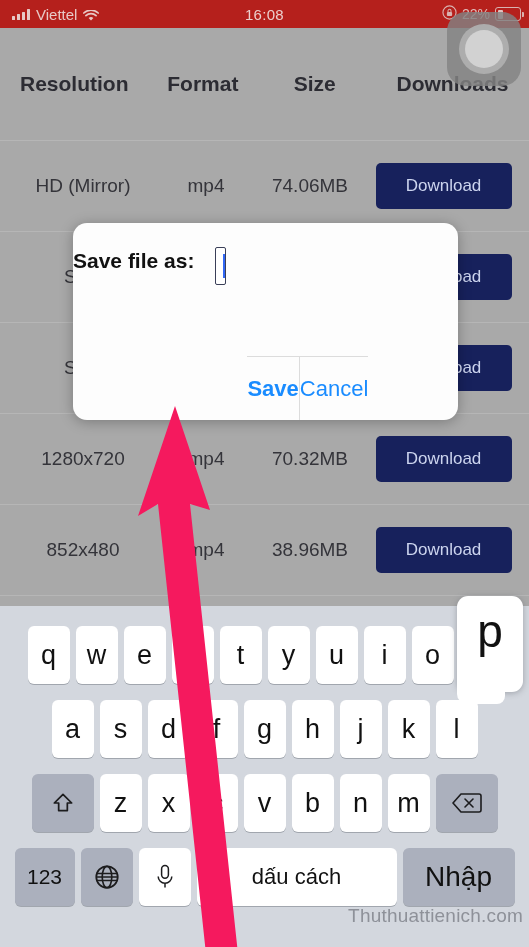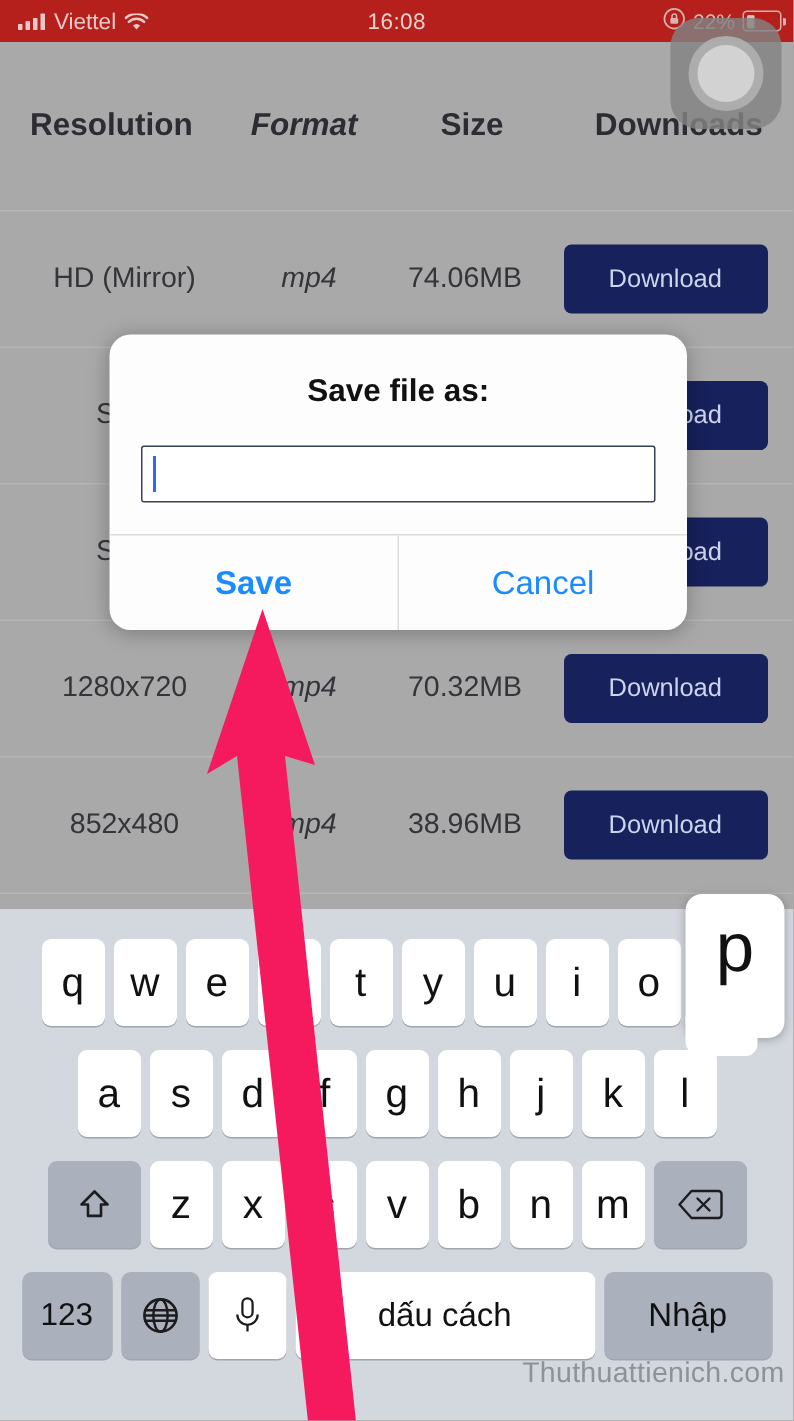--- a/index.html
+++ b/index.html
@@ -31,21 +31,21 @@
   .batt{width:24px;height:12px;border:1.3px solid #d9b2b0;border-radius:3px;position:relative;}
   .batt:after{content:"";position:absolute;right:-3.5px;top:3.5px;width:2px;height:5px;background:#d9b2b0;border-radius:0 1px 1px 0;}
   .batt i{position:absolute;left:1.5px;top:1.5px;bottom:1.5px;width:22%;background:#e3c0be;border-radius:1px;display:block;}
 
   
   .page{position:absolute;top:28px;left:0;width:529px;bottom:0;background:#a9a9a9;}
   .table{position:absolute;top:0;left:0;width:529px;}
   .thead{display:flex;align-items:center;height:112px;padding:0 8px;box-sizing:border-box;gap:20px;}
   .thead div{font-size:21px;font-weight:bold;color:#2c2c33;text-align:center;}
   .c-res{width:150px;}
-  .c-fmt{width:96px;font-style:italic;}
+  .c-fmt{width:96px;}
   .c-size{width:112px;}
   .c-dl{width:155px;}
   .trow{display:flex;align-items:center;height:91px;padding:0 8px;box-sizing:border-box;
         border-top:1px solid #b6b6b6;}
   .trow div{font-size:19px;color:#34343a;text-align:center;}
   .dlbtn{
     display:inline-block;background:#17215c;color:#ccd4ee;
     font-size:17px;border-radius:5px;padding:13px 0;width:136px;text-align:center;
   }
   .c-dl{display:flex;justify-content:center;}
@@ -59,21 +59,21 @@
   .assistive .ring{width:50px;height:50px;border-radius:50%;background:rgba(175,175,175,.95);
     display:flex;align-items:center;justify-content:center;}
   .assistive .core{width:38px;height:38px;border-radius:50%;background:#d2d2d2;}
 
   
   .overlay{position:absolute;inset:0;z-index:50;pointer-events:none;}
   .dialog{
     position:absolute;left:73px;top:223px;width:385px;height:197px;
     background:#fdfdfd;border-radius:14px;
     box-shadow:0 2px 14px rgba(0,0,0,.28);
-    display:flex;flex-direction:column;pointer-events:auto;overflow:hidden;
+    display:flex;flex-direction:row;pointer-events:auto;overflow:hidden;
   }
   .dlg-title{text-align:center;font-size:21px;font-weight:bold;color:#111;margin-top:26px;}
   .dlg-input{
     margin:24px 21px 0 21px;height:38px;border:1px solid #3a3f58;background:#fff;border-radius:2px;
     display:flex;align-items:center;padding-left:7px;box-sizing:border-box;
   }
   .caret{width:2px;height:24px;background:#3268f5;display:block;}
   .dlg-actions{margin-top:auto;display:flex;height:63px;border-top:1px solid #dcdcdc;}
   .dlg-actions>div{flex:1;display:flex;align-items:center;justify-content:center;font-size:22px;color:#1a8cff;}
   .dlg-actions>div+div{border-left:1px solid #dcdcdc;}
@@ -92,21 +92,21 @@
   .krow.r2{height:74px;gap:6px;}
   .krow.r3{height:74px;gap:6px;}
   .krow.r4{height:74px;gap:6px;}
   .key{
     width:42px;height:58px;background:#fff;border-radius:6px;
     display:flex;align-items:center;justify-content:center;
     font-size:27px;color:#111;box-shadow:0 1px 0 rgba(120,125,135,.55);
   }
   .key.fn{background:#abb0bd;}
   .key.space{width:200px;font-size:22px;}
-  .key.enter{width:112px;background:#abb0bd;font-size:22px;}
+  .key.enter{width:112px;background:#abb0bd;font-size:28px;}
   .key.num{width:60px;background:#abb0bd;font-size:21px;}
   .key.globe,.key.mic{width:52px;}
   .key.mic{background:#fff;}
   .key.shift,.key.del{width:62px;background:#abb0bd;}
   .r4{padding-bottom:6px;}
   .keypop{
     position:absolute;right:6px;bottom:255px;width:66px;height:96px;
     background:#fff;border-radius:11px;z-index:35;
     display:flex;align-items:flex-start;justify-content:center;
     font-size:46px;color:#111;padding-top:8px;box-sizing:border-box;

